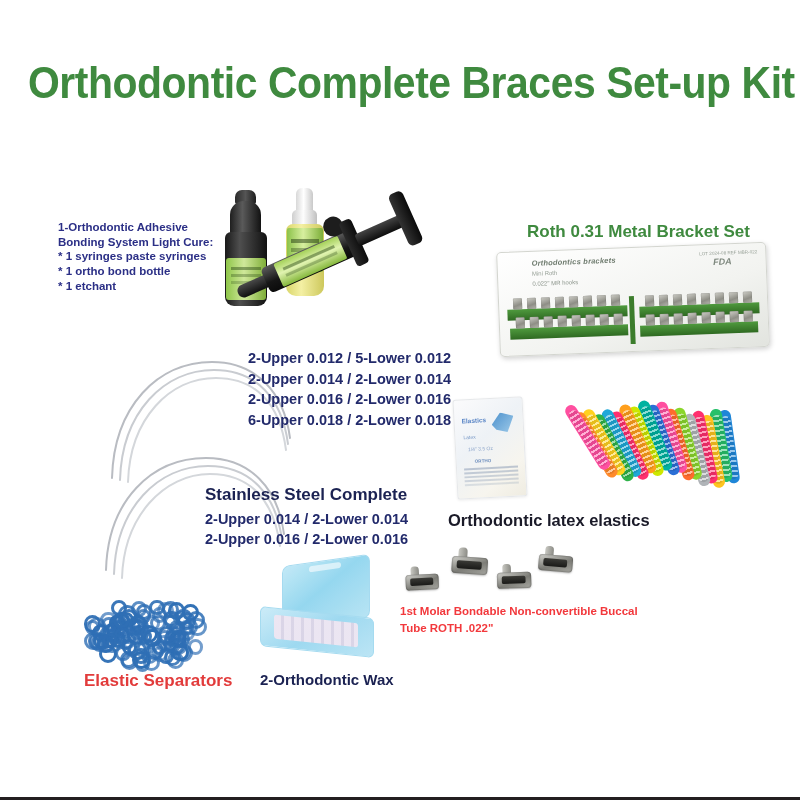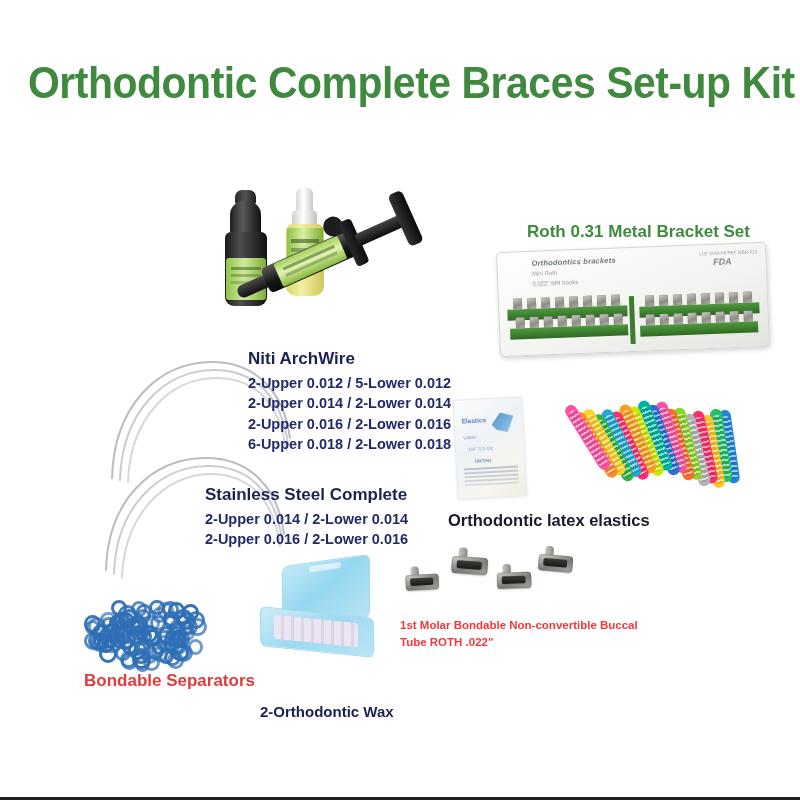--- a/index.html
+++ b/index.html
@@ -37,21 +37,21 @@
   }
 
   
   .cap {
     position: absolute;
     font-weight: bold;
     line-height: 1.28;
     white-space: nowrap;
   }
   .cap.navy   { color: #222a6b; }
-  .cap.darknavy { color: #1b2252; margin-top: 32px; }
+  .cap.darknavy { color: #1b2252; }
   .cap.red    { color: #e23b3b; }
   .cap.green  { color: #3f8a3f; }
   .cap.black  { color: #1a1a28; }
 
   
   #adhesive-block { left: 58px; top: 220px; font-size: 11.5px; color: #2b2f86; }
   #adhesive-block .line { display: block; }
 
   
   #niti-block { left: 248px; top: 348px; }
@@ -60,21 +60,21 @@
 
   
   #ss-block { left: 205px; top: 484px; }
   #ss-block .hdr { font-size: 17px; color: #1b2252; margin-bottom: 3px; }
   #ss-block .row { font-size: 14.5px; color: #222a6b; line-height: 1.42; }
 
   #roth-title { left: 527px; top: 221px; font-size: 17px; }
   #latex-title { left: 448px; top: 510px; font-size: 16.5px; color: #1a1a28; }
   #sep-title { left: 84px; top: 670px; font-size: 17px; }
   #wax-title { left: 260px; top: 670px; font-size: 15px; color: #1b2252; }
-  #buccal-title { left: 400px; top: 603px; font-size: 11.5px; line-height: 1.45; color: #f2383c; margin-top: 14px; }
+  #buccal-title { left: 400px; top: 603px; font-size: 11.5px; line-height: 1.45; color: #f2383c; }
   #buccal-title .line { display: block; }
 
   
   .art { position: absolute; }
 
   
   #bottle-black { left: 222px; top: 190px; width: 48px; height: 118px; }
   #bottle-black .cap-top {
     position: absolute; left: 13px; top: 0; width: 21px; height: 14px;
     background: linear-gradient(90deg,#2b2b2b,#555,#1d1d1d);
@@ -358,20 +358,27 @@
       <div class="tip"></div>
       <div class="barrel"></div>
       <div class="barrel-label"></div>
       <div class="hook"></div>
       <div class="flange"></div>
       <div class="plunger"></div>
       <div class="thumb"></div>
     </div>
   </div>
 
+  <div class="cap navy" id="adhesive-block">
+    <span class="line">1-Orthodontic Adhesive</span>
+    <span class="line">Bonding System Light Cure:</span>
+    <span class="line">* 1 syringes paste syringes</span>
+    <span class="line">* 1 ortho bond bottle</span>
+    <span class="line">* 1 etchant</span>
+  </div>
 
   <div class="cap green" id="roth-title">Roth 0.31 Metal Bracket Set</div>
 
   <div class="art" id="bracket-card">
     <div class="card-hdr">Orthodontics brackets</div>
     <div class="card-sub1">Mini Roth</div>
     <div class="card-sub2">0.022" MR hooks</div>
     <div class="fda">FDA</div>
     <div class="card-right">LOT 2024-08
 REF MBR-022</div>
@@ -426,21 +433,20 @@
 
   <svg class="wire-svg" id="wire-lower" width="190" height="130" style="left:104px; top:452px;">
     <g fill="none" stroke="#b9bcc2" stroke-width="2" stroke-linecap="round">
       <path d="M2,118 C4,48 48,6 102,6 C146,6 174,36 180,82"></path>
       <path d="M10,122 C12,56 54,14 104,14 C146,14 172,42 178,88" stroke="#c9ccd1"></path>
       <path d="M18,126 C20,64 60,22 106,22 C146,22 170,48 176,94" stroke="#d4d7db"></path>
     </g>
   </svg>
 
   <div class="cap" id="niti-block">
-    <div class="hdr">Niti ArchWire</div>
     <div class="row">2-Upper 0.012 / 5-Lower 0.012</div>
     <div class="row">2-Upper 0.014 / 2-Lower 0.014</div>
     <div class="row">2-Upper 0.016 / 2-Lower 0.016</div>
     <div class="row">6-Upper 0.018 / 2-Lower 0.018</div>
   </div>
 
   <div class="cap" id="ss-block">
     <div class="hdr">Stainless Steel Complete</div>
     <div class="row">2-Upper 0.014 / 2-Lower 0.014</div>
     <div class="row">2-Upper 0.016 / 2-Lower 0.016</div>
@@ -616,15 +622,15 @@
       <div class="ring" style="left: 40.1481px; top: 42.7471px; width: 9.0001px; height: 9.0001px; border-color: rgb(47, 111, 181); opacity: 0.81;"></div>
       <div class="ring" style="left: 57.7348px; top: 17.1243px; width: 9.11581px; height: 9.11581px; border-color: rgb(47, 111, 181); opacity: 0.82;"></div>
       <div class="ring" style="left: 24.0742px; top: 41.3784px; width: 9.06691px; height: 9.06691px; border-color: rgb(47, 111, 181); opacity: 0.93;"></div>
       <div class="ring" style="left: 18.4155px; top: 43.2287px; width: 12.0633px; height: 12.0633px; border-color: rgb(47, 111, 181); opacity: 0.68;"></div>
       <div class="ring" style="left: 110.391px; top: 25.6806px; width: 12.7222px; height: 12.7222px; border-color: rgb(47, 111, 181); opacity: 0.73;"></div>
       <div class="ring" style="left: 50.0677px; top: 49.1627px; width: 12.6239px; height: 12.6239px; border-color: rgb(47, 111, 181); opacity: 0.89;"></div>
       <div class="ring" style="left: 85.1365px; top: 18.5347px; width: 10.5338px; height: 10.5338px; border-color: rgb(47, 111, 181); opacity: 0.93;"></div>
       <div class="ring" style="left: 85.8197px; top: 56.9236px; width: 11.2915px; height: 11.2915px; border-color: rgb(47, 111, 181); opacity: 0.86;"></div>
       <div class="ring" style="left: 37.3551px; top: 53.565px; width: 9.36608px; height: 9.36608px; border-color: rgb(47, 111, 181); opacity: 0.81;"></div>
     </div>
-  <div class="cap red" id="sep-title">Bondable Separators</div>
+  <div class="cap red" id="sep-title">Elastic Separators</div>
 
 </div>
 
 </body></html>

